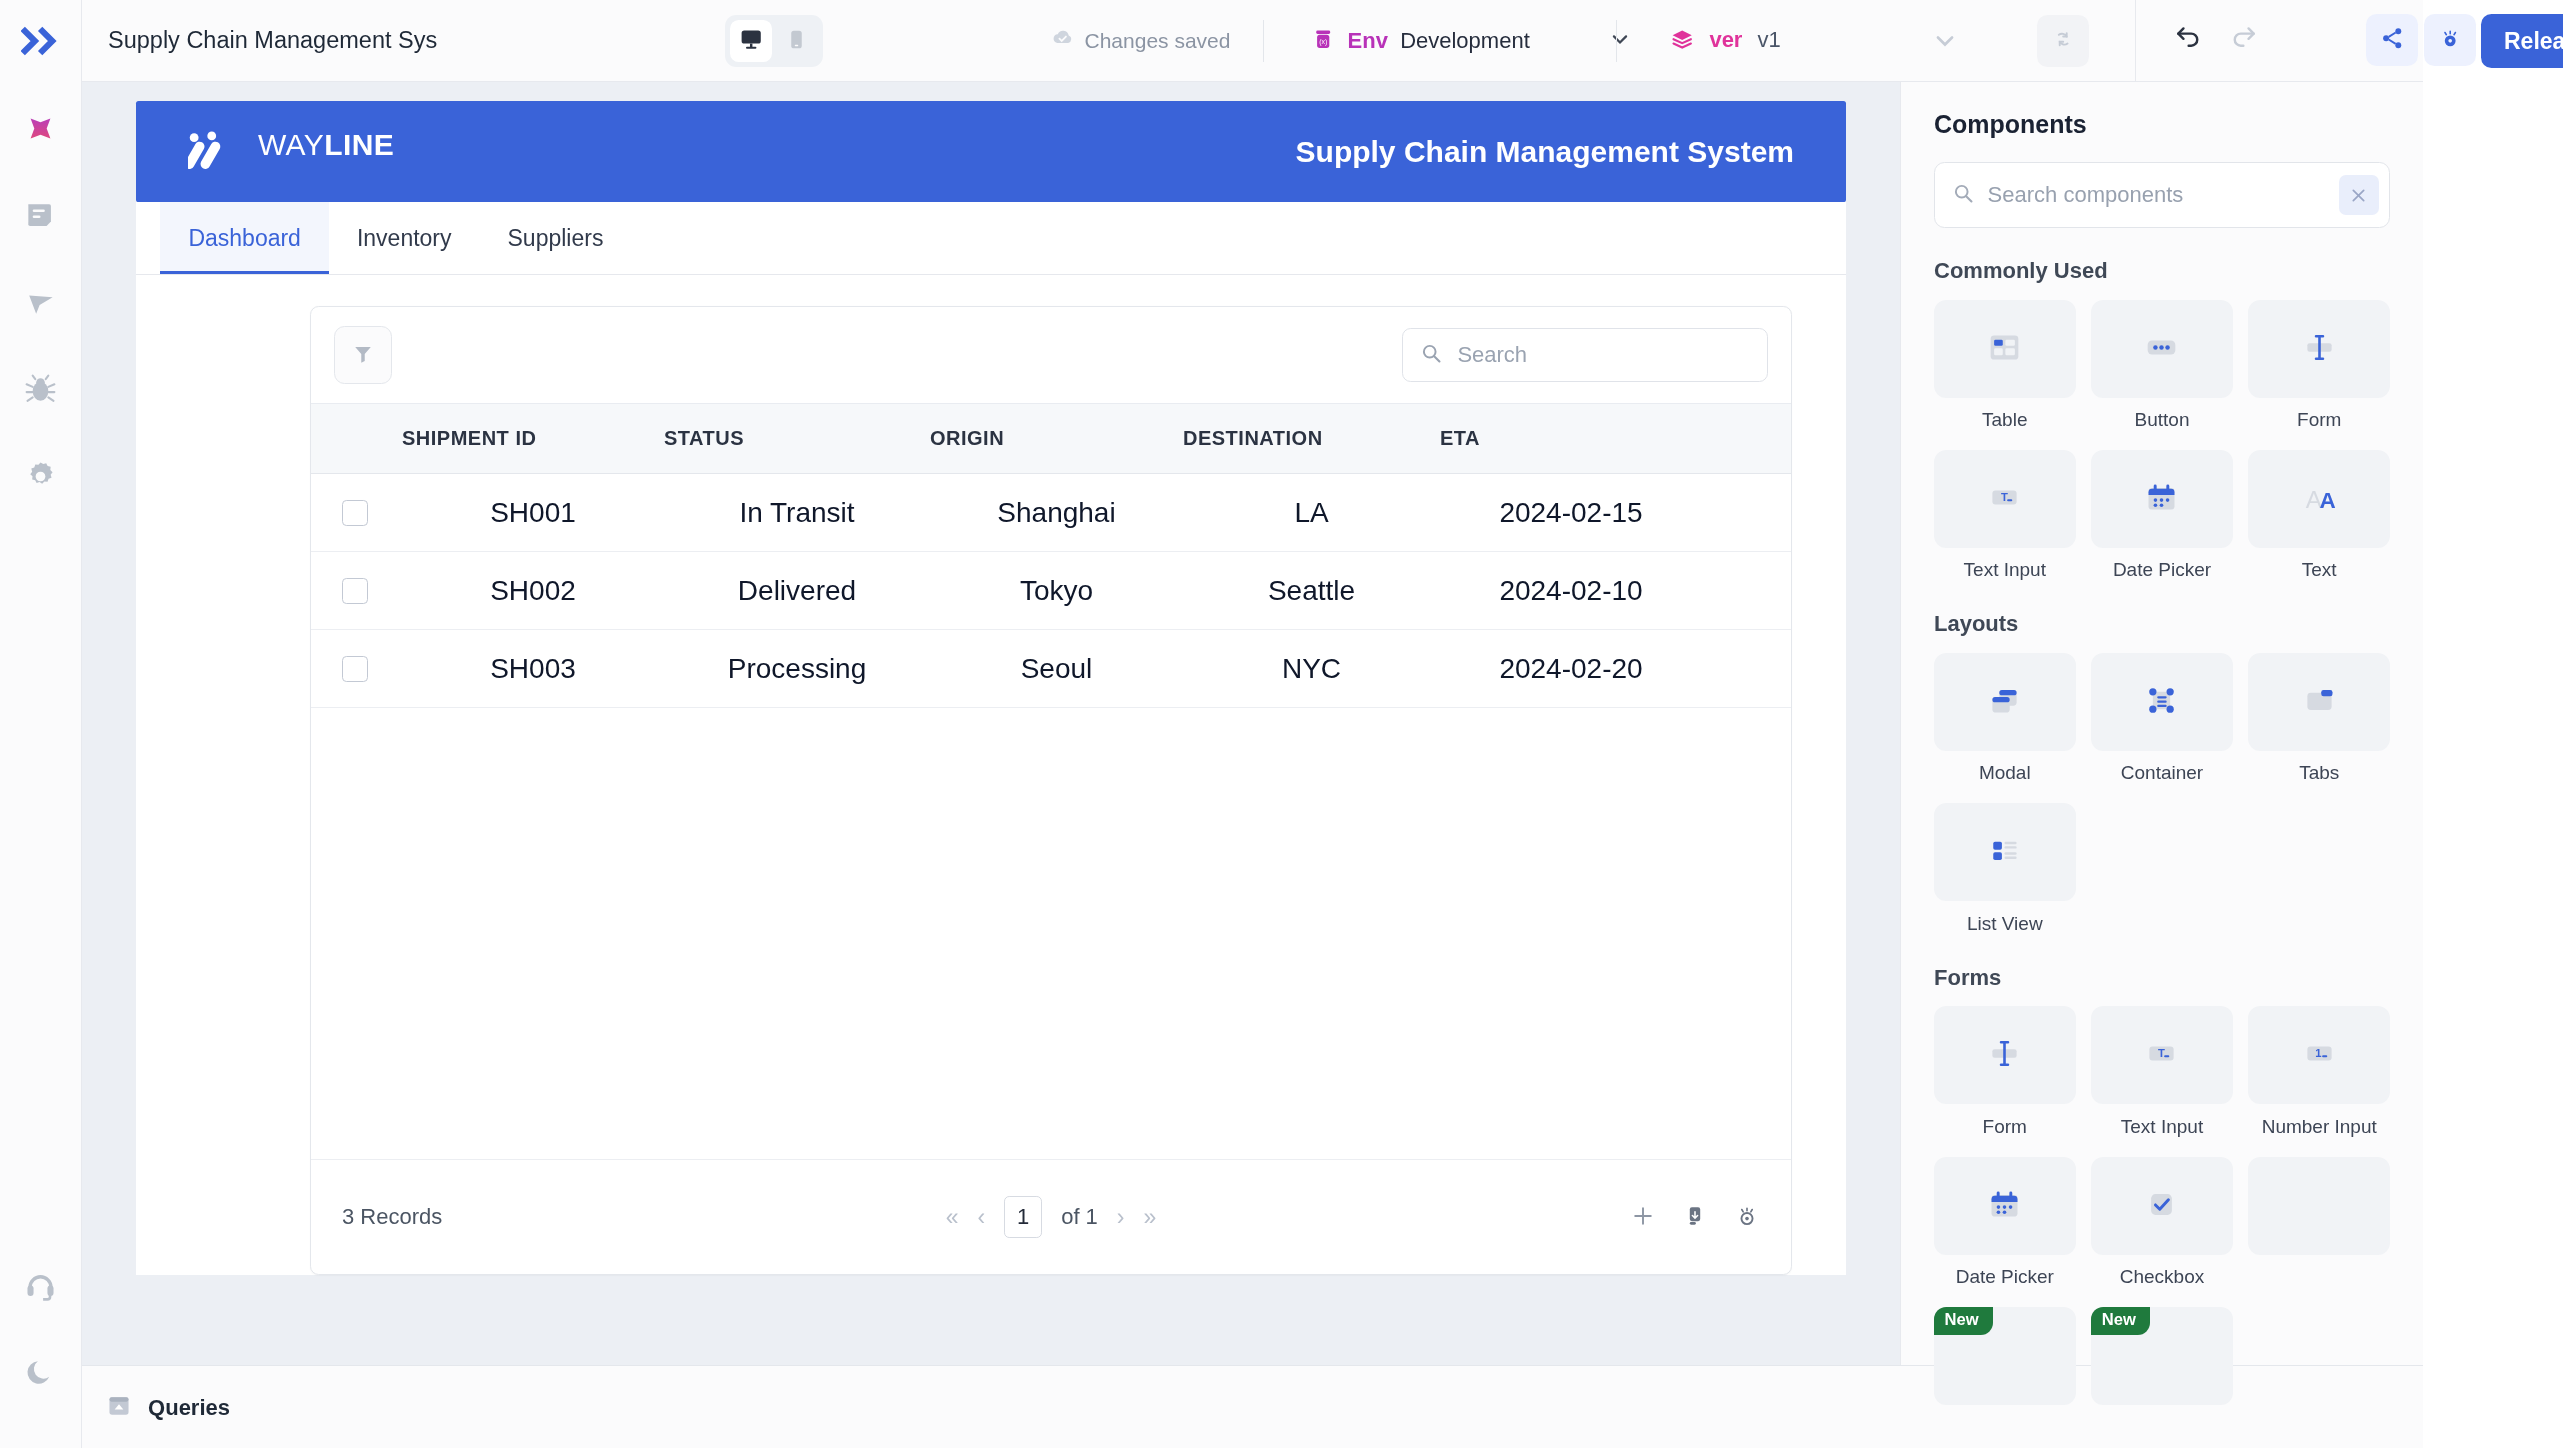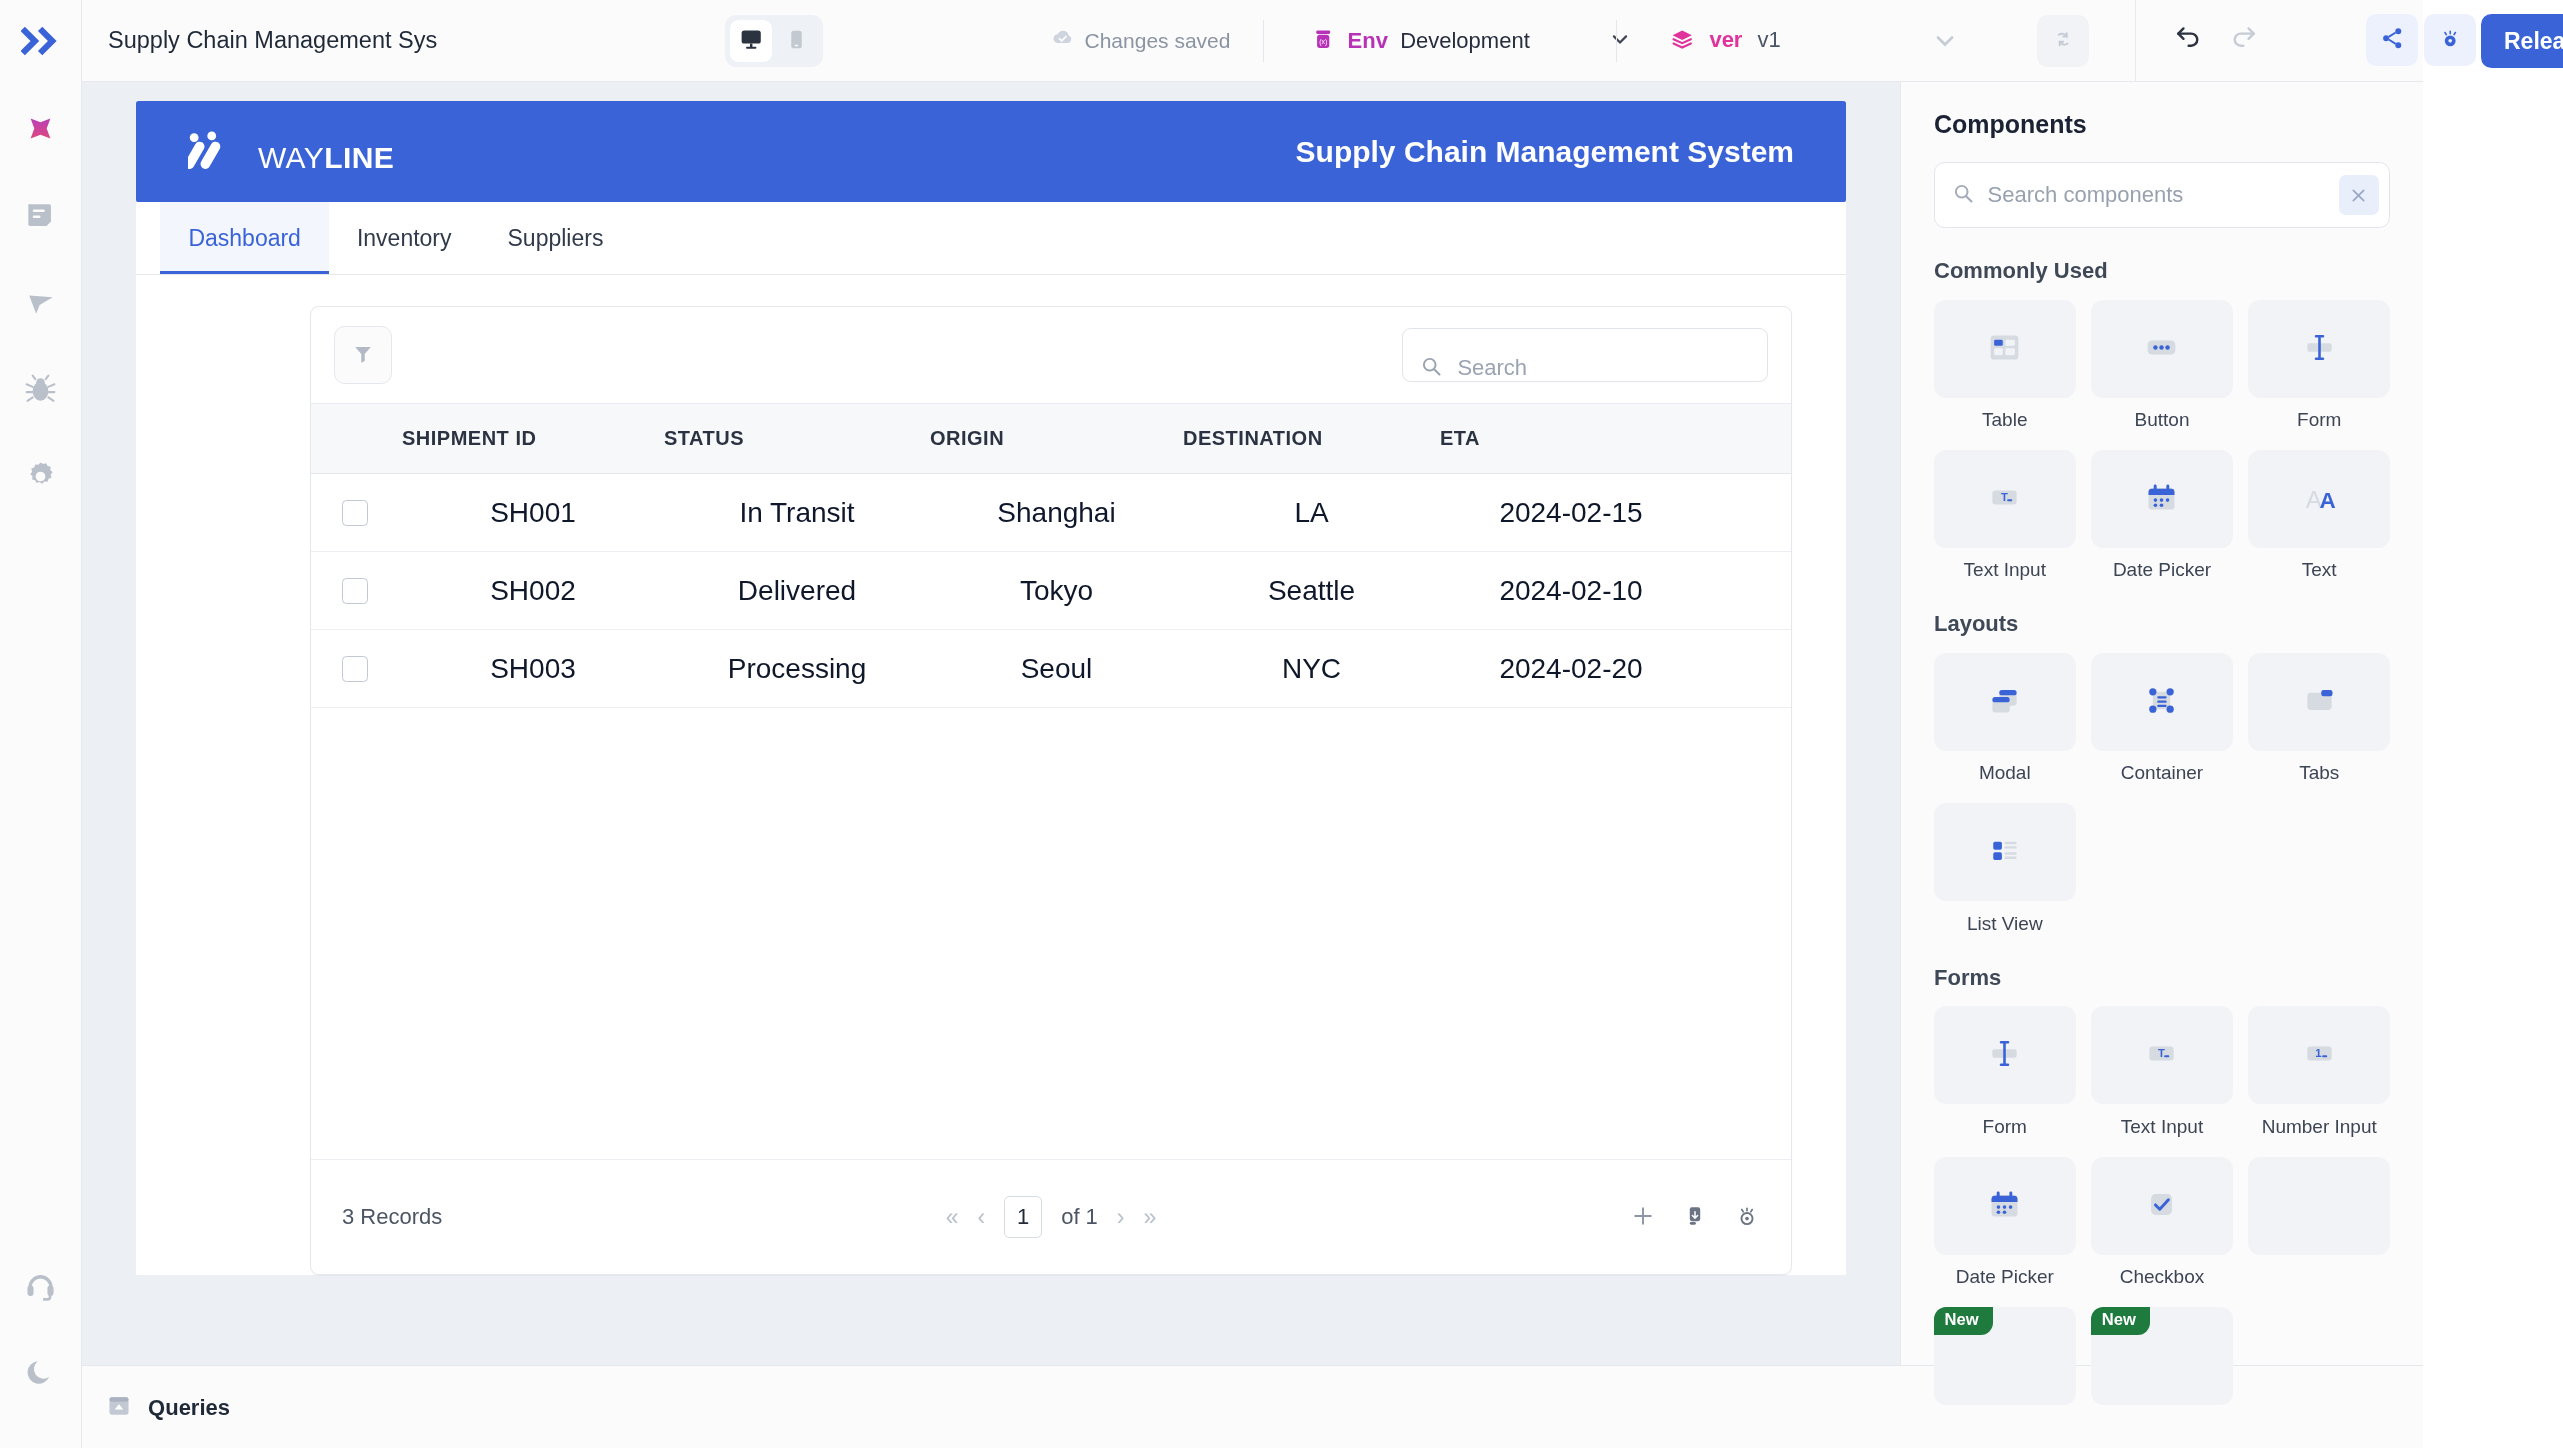--- a/index.html
+++ b/index.html
@@ -98,21 +98,21 @@
     display: flex; flex-direction: column; padding: 0;
     position: relative;
   }
   .canvas-inner { padding: 19px 54px 0 54px; }
 
   .banner {
     background: #3a63d8; height: 101px; border-radius: 2.6px;
     display: flex; align-items: center; justify-content: space-between;
     padding: 0 52px;
   }
-  .brand { display: flex; align-items: flex-end; gap: 19px; }
+  .brand { display: flex; align-items: flex-start; gap: 19px; }
   .brand-name { font-size: 30px; color: #fff; letter-spacing: 0.4px; }
   .brand-name b { font-weight: bold; }
   .brand-name span.light { font-weight: 300; }
   .banner-title { font-size: 30px; color: #fff; font-weight: bold; }
 
   .tabbar {
     background: #ffffff; height: 73px; display: flex; align-items: stretch;
     padding-left: 24.4px; border-bottom: 0.9px solid #e6e8ed;
   }
   .tab {
@@ -136,21 +136,21 @@
     height: 96px; display: flex; align-items: center; justify-content: space-between;
     padding: 0 23px;
   }
   .filter-btn {
     width: 58px; height: 58px; border-radius: 10.5px;
     border: 0.9px solid #e4e7ec; background: #fbfbfc;
     display: flex; align-items: center; justify-content: center;
   }
   .tbl-search {
     width: 366px; height: 54px; border: 0.9px solid #e0e3e9; border-radius: 8.7px;
-    display: flex; align-items: flex-end; gap: 14px; padding: 0 17.4px; background: #fff;
+    display: flex; align-items: center; gap: 14px; padding: 0 17.4px; background: #fff;
   }
   .tbl-search input {
     border: none; outline: none; font-size: 22px; color: #2d3545;
     font-family: "Liberation Sans", sans-serif; width: 100%; background: transparent;
   }
   .tbl-search input::placeholder { color: #9aa3b1; }
 
   table.grid { width: 100%; border-collapse: collapse; table-layout: fixed; }
   table.grid thead tr { background: #f6f8fa; }
   table.grid th {

